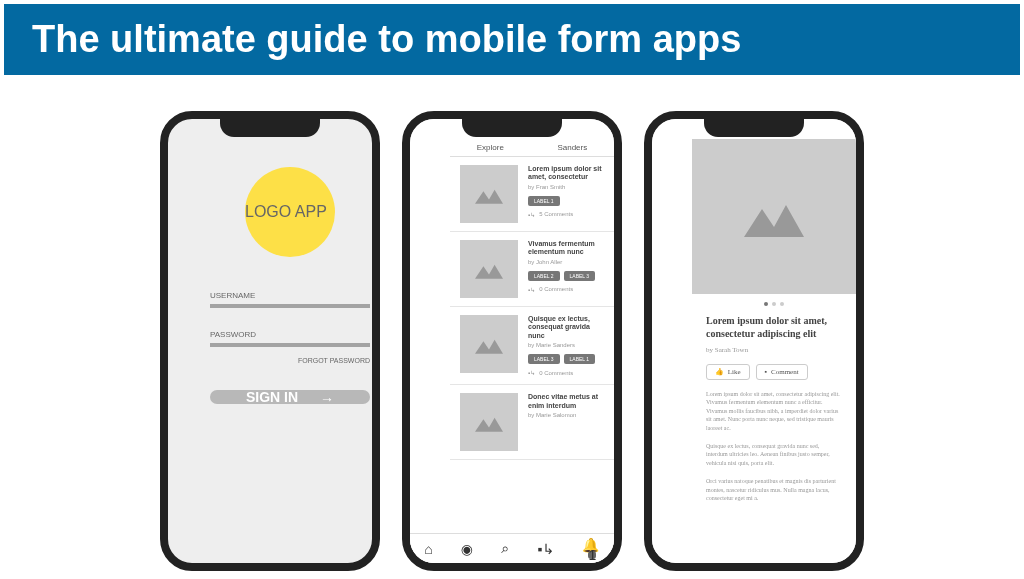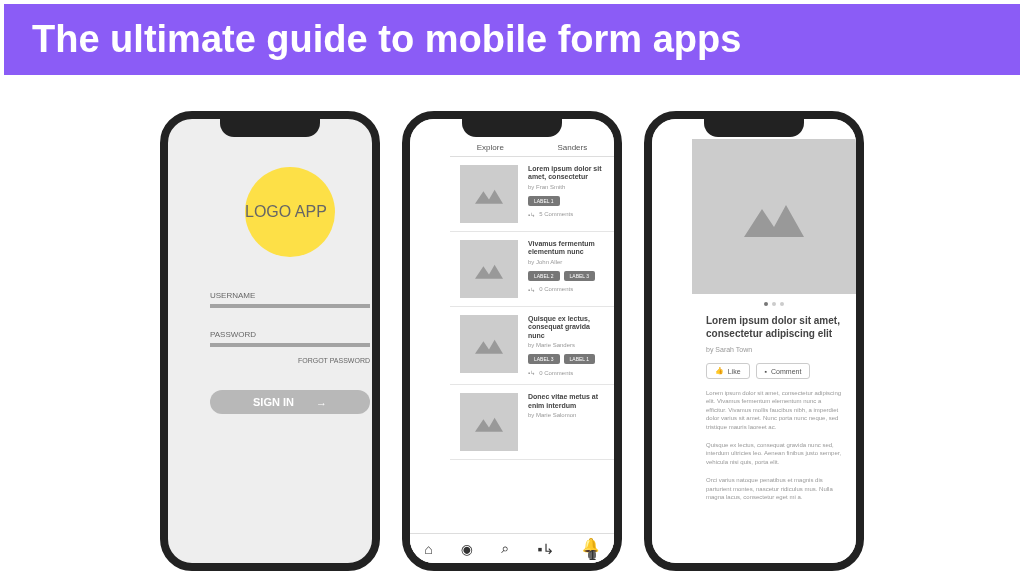--- a/index.html
+++ b/index.html
@@ -1,46 +1,46 @@
 <!DOCTYPE html>
 <html><head>
 <meta charset="utf-8">
 <style>
   * { box-sizing: border-box; margin: 0; padding: 0; }
   body { font-family: Arial, sans-serif; width: 1024px; height: 579px; background: #fff; position: relative; }
-  .banner { background: #8b5cf6; color: #fff; font-weight: 900; font-size: 38px; padding: 14px 28px; margin: 4px 4px 0 4px; }
+  .banner { background: #0369a1; color: #fff; font-weight: 900; font-size: 38px; padding: 14px 28px; margin: 4px 4px 0 4px; }
   .phones { display: flex; justify-content: center; gap: 22px; margin-top: 36px; }
   .phone { width: 220px; height: 460px; border: 8px solid #222; border-radius: 32px; background: #eee; position: relative; overflow: hidden; }
   .notch { position: absolute; top: 0; left: 50%; transform: translateX(-50%); width: 100px; height: 18px; background: #222; border-radius: 0 0 14px 14px; z-index: 10; }
   .screen { position: absolute; inset: 0; padding-top: 20px; padding-left: 40px; }
   
   .p1 { display: flex; flex-direction: column; align-items: center; }
   .logo-circle { width: 90px; height: 90px; border-radius: 50%; background: #fde047; margin-top: 28px; display: flex; align-items: center; justify-content: flex-start; font-size: 16px; color: #666; }
   .field { width: 160px; border-bottom: 4px solid #a3a3a3; margin-top: 34px; font-size: 8px; color: #666; padding-bottom: 4px; }
   .field2 { margin-top: 22px; }
   .forgot { width: 160px; text-align: right; font-size: 7px; color: #666; margin-top: 10px; }
-  .signin-btn { width: 160px; height: 24px; background: #b8b8b8; border-radius: 12px; margin-top: 26px; color: #fff; font-size: 11px; font-weight: bold; display: flex; align-items: center; justify-content: center; gap: 22px; }
+  .signin-btn { width: 160px; height: 14px; background: #b8b8b8; border-radius: 12px; margin-top: 26px; color: #fff; font-size: 14px; font-weight: bold; display: flex; align-items: center; justify-content: center; gap: 22px; }
   
   .p2 { background: #fff; }
   .topbar { display: flex; justify-content: space-around; font-size: 8px; color: #555; padding: 4px 0; border-bottom: 1px solid #ddd; }
   .feed { height: 380px; overflow: hidden; }
   .card { display: flex; padding: 8px 10px; border-bottom: 1px solid #e5e5e5; gap: 10px; }
   .thumb { width: 58px; height: 58px; background: #ccc; flex-shrink: 0; display: flex; align-items: center; justify-content: center; }
   .thumb svg { width: 28px; height: 20px; }
   .cbody { flex: 1; font-size: 7px; color: #444; }
   .ctitle { font-weight: bold; line-height: 1.2; }
   .cby { color: #999; font-size: 6px; margin-top: 2px; }
   .tags { margin-top: 6px; display: flex; gap: 4px; }
   .tag { background: #777; color: #fff; font-size: 5px; padding: 2px 6px; border-radius: 2px; }
   .comments { margin-top: 5px; font-size: 6px; color: #999; display: flex; align-items: center; gap: 4px; }
   .navbar { position: absolute; bottom: 0; left: 0; right: 0; height: 30px; background: #fff; border-top: 1px solid #ddd; display: flex; justify-content: space-around; align-items: center; }
   .navbar span { font-size: 14px; color: #333; position: relative; }
   .badge { position: absolute; top: -2px; right: -6px; background: #666; color: #fff; font-size: 6px; width: 8px; height: 8px; border-radius: 3px; display: flex; align-items: center; justify-content: center; }
   
-  .p3 { background: #fff; }
+  .p3 { background: #fff; font-family: Liberation Serif, serif; }
   .hero { height: 155px; background: #ccc; display: flex; align-items: center; justify-content: center; }
   .hero svg { width: 60px; height: 40px; }
   .dots { display: flex; justify-content: center; gap: 4px; margin: 8px 0; }
   .dot { width: 4px; height: 4px; border-radius: 50%; background: #ccc; }
   .dot.active { background: #777; }
   .article { padding: 0 14px; }
   .atitle { font-size: 10px; font-weight: bold; color: #444; line-height: 1.3; }
   .aby { font-size: 7px; color: #999; margin-top: 6px; }
   .actions { display: flex; gap: 6px; margin-top: 10px; }
   .abtn { border: 1px solid #ccc; border-radius: 3px; padding: 3px 8px; font-size: 7px; color: #555; display: flex; align-items: center; gap: 4px; }

